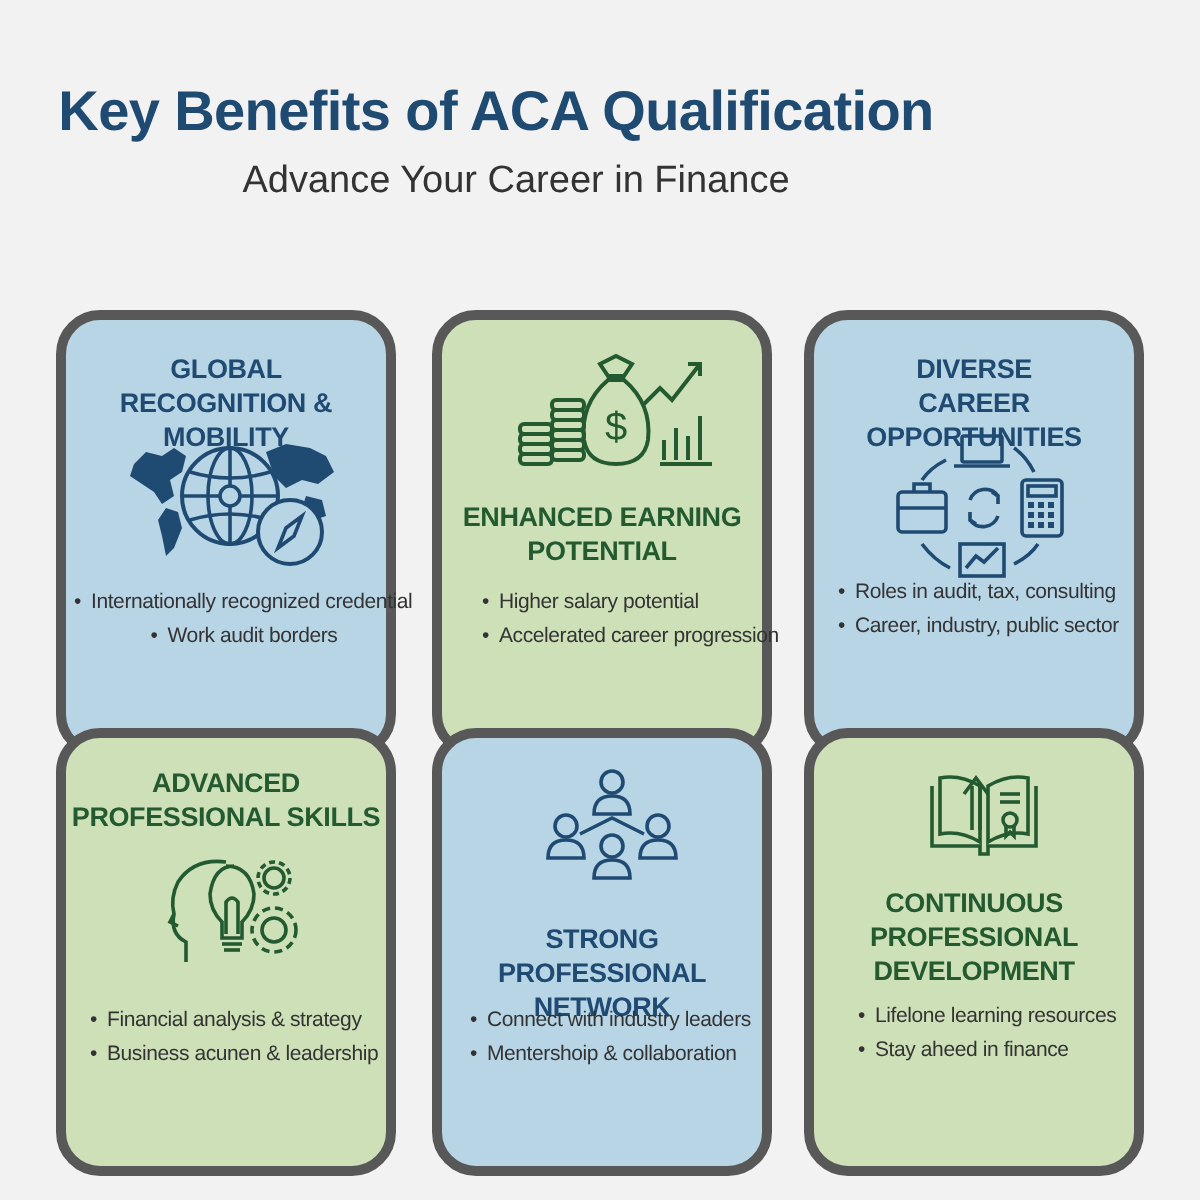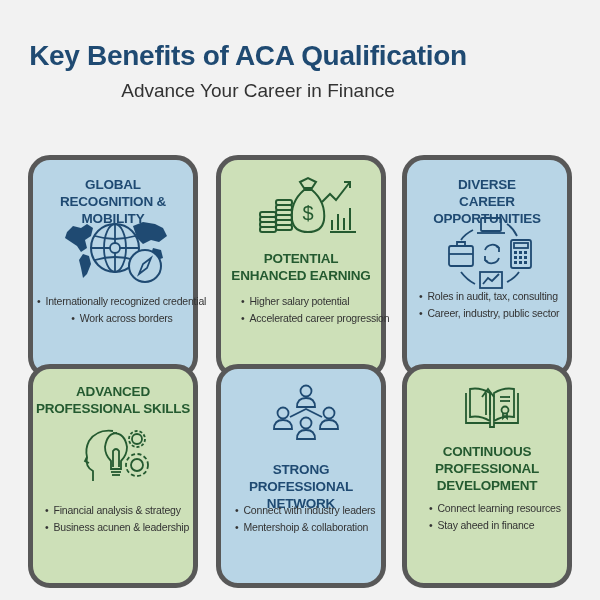--- a/index.html
+++ b/index.html
@@ -69,21 +69,21 @@
       <line x1="28" y1="30" x2="76" y2="30"></line>
       <path d="M32 18 Q52 24 72 18"></path>
       <path d="M32 42 Q52 36 72 42"></path>
       <circle cx="52" cy="30" r="5" fill="#b8d5e6"></circle>
     </g>
     <circle cx="82" cy="48" r="16" fill="#b8d5e6" stroke="#1f4a72" stroke-width="2"></circle>
     <path d="M88 40 L84 50 L76 56 L80 46 Z" fill="none" stroke="#1f4a72" stroke-width="1.8"></path>
   </svg>
   <div class="bullets" style="top:133px; left:4px;">
     <div>Internationally recognized credential</div>
-    <div style="padding-left:10px;">Work across borders</div>
+    <div style="padding-left:10px;">Work audit borders</div>
   </div>
 </div>
 
 <div class="card green" style="left:216px; top:155px;">
   <svg class="icon" style="left:35px; top:14px;" width="100" height="62" viewBox="0 0 100 62">
     <g fill="none" stroke="#245a30" stroke-width="2">
       <rect x="4" y="38" width="16" height="5" rx="2"></rect>
       <rect x="4" y="43" width="16" height="5" rx="2"></rect>
       <rect x="4" y="48" width="16" height="5" rx="2"></rect>
       <rect x="4" y="53" width="16" height="5" rx="2"></rect>
@@ -99,22 +99,22 @@
       <polyline points="88,8 94,8 94,14"></polyline>
       <line x1="74" y1="58" x2="100" y2="58"></line>
       <line x1="76" y1="56" x2="76" y2="46"></line>
       <line x1="82" y1="56" x2="82" y2="40"></line>
       <line x1="88" y1="56" x2="88" y2="44"></line>
       <line x1="94" y1="56" x2="94" y2="34"></line>
     </g>
     <text x="52" y="46" text-anchor="middle" font-size="20" font-family="Liberation Sans, sans-serif" fill="#245a30">$</text>
   </svg>
   <div class="ct" style="top:90px;">
+    <span>ENHANCED EARNING</span>
     <span>POTENTIAL</span>
-    <span>ENHANCED EARNING</span>
   </div>
   <div class="bullets" style="top:133px; text-align:left; left:20px;">
     <div>Higher salary potential</div>
     <div>Accelerated career progression</div>
   </div>
 </div>
 
 <div class="card blue" style="left:402px; top:155px;">
   <div class="ct" style="top:16px;">
     <span>DIVERSE</span>
@@ -221,16 +221,16 @@
       <circle cx="43" cy="27" r="3.5"></circle>
       <polyline points="41,30 41,35 43,33 45,35 45,30"></polyline>
     </g>
   </svg>
   <div class="ct" style="top:74px;">
     <span>CONTINUOUS</span>
     <span>PROFESSIONAL</span>
     <span>DEVELOPMENT</span>
   </div>
   <div class="bullets" style="top:131px; text-align:left; left:22px;">
-    <div>Connect learning resources</div>
+    <div>Lifelone learning resources</div>
     <div>Stay aheed in finance</div>
   </div>
 </div>
 
 </body></html>

